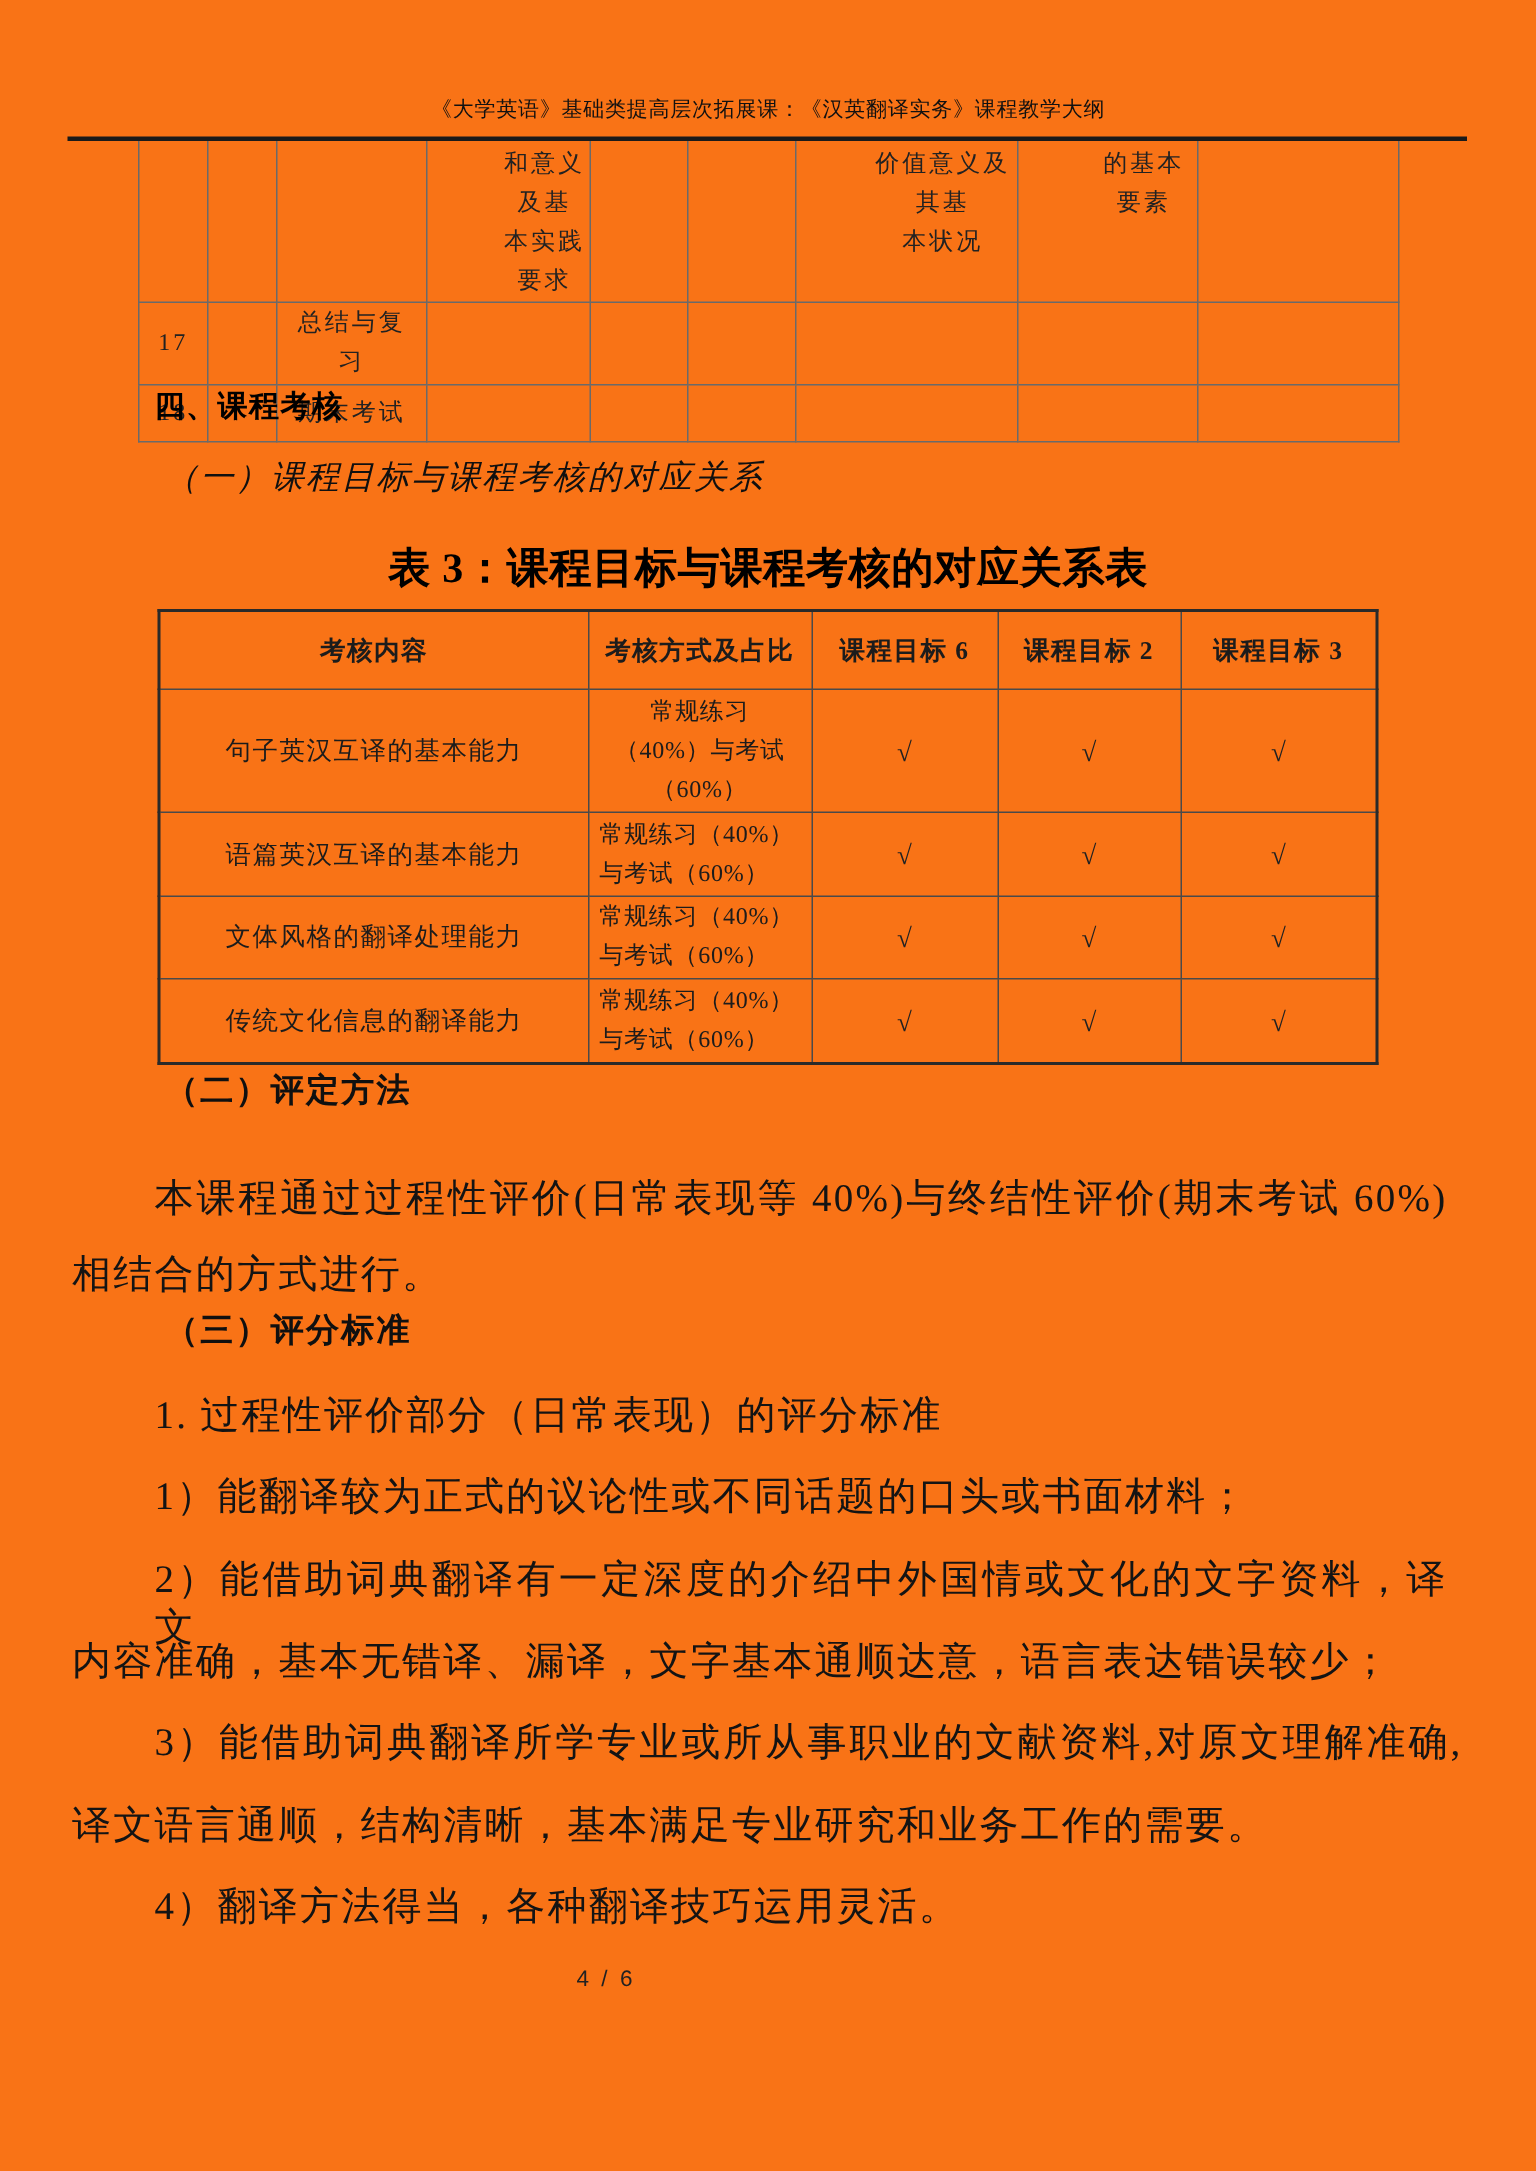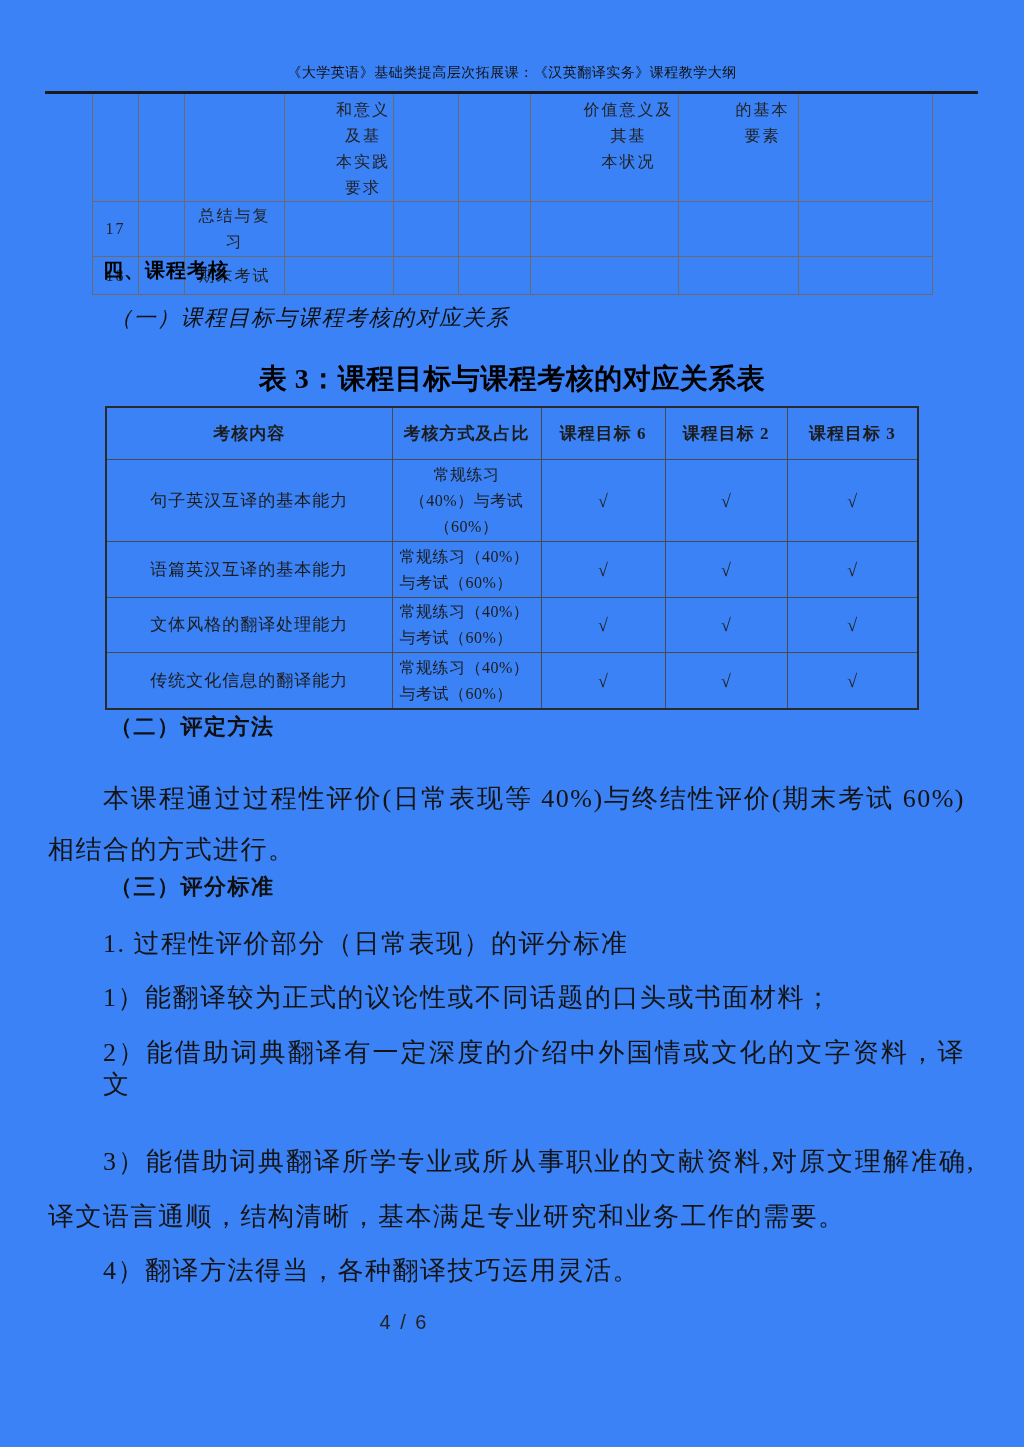--- a/index.html
+++ b/index.html
@@ -1,18 +1,18 @@
 <!DOCTYPE html>
 <html><head>
 <meta charset="utf-8">
 <style>
   html,body{margin:0;padding:0;background:#888;}
   .page{
     position:relative; width:1024px; height:1447px; margin:0 auto;
-    background:#3b82f6; overflow:hidden;
+    background:#f97316; overflow:hidden;
     font-family:"Liberation Serif","DejaVu Serif",serif; color:#1c1c1c;
   }
   
   .doc-header{
     position:absolute; top:64px; left:0; width:1024px;
     text-align:center; font-size:14px; letter-spacing:0.5px; color:#111;
   }
   .header-rule{
     position:absolute; top:91px; left:45px; width:933px; height:2.5px;
     background:#1a1a1a;
@@ -62,21 +62,21 @@
   table.t3 td.method{font-size:16px; letter-spacing:0.5px;}
   table.t3 td.mleft{text-align:left; padding-left:7px;margin-top:48px;}
   table.t3 td.check{font-size:18px; color:#222; letter-spacing:0;}
   
   .bl{position:absolute; font-size:26px; letter-spacing:1.5px; color:#141414; line-height:32px; white-space:nowrap;}
   .bl.just{white-space:normal; text-align:justify; text-align-last:justify;}
   
   .footer{
     position:absolute; left:0; top:1311px; width:808px; text-align:center;
     font-family:"Liberation Sans","DejaVu Sans",sans-serif;
-    font-size:20px; color:#222; letter-spacing:2px;
+    font-size:15px; color:#222; letter-spacing:2px;
   }
 </style>
 </head>
 <body>
 
 <div class="page">
 
   <div class="doc-header">《大学英语》基础类提高层次拓展课：《汉英翻译实务》课程教学大纲</div>
   <div class="header-rule"></div>
 
@@ -193,19 +193,20 @@
   <div class="h2 b pos2">（二）评定方法</div>
 
   <div class="bl just" style="left:103px; top:783px; width:862px;">本课程通过过程性评价(日常表现等 40%)与终结性评价(期末考试 60%)</div>
   <div class="bl" style="left:48px; top:834px;">相结合的方式进行。</div>
 
   <div class="h2 b pos3">（三）评分标准</div>
 
   <div class="bl" style="left:103px; top:928px;">1. 过程性评价部分（日常表现）的评分标准</div>
   <div class="bl" style="left:103px; top:982px;">1）能翻译较为正式的议论性或不同话题的口头或书面材料；</div>
   <div class="bl just" style="left:103px; top:1037px; width:862px;">2）能借助词典翻译有一定深度的介绍中外国情或文化的文字资料，译文</div>
+  <div class="bl" style="left:48px; top:1092px;">内容准确，基本无错译、漏译，文字基本通顺达意，语言表达错误较少；</div>
   <div class="bl just" style="left:103px; top:1146px; width:872px;">3）能借助词典翻译所学专业或所从事职业的文献资料,对原文理解准确,</div>
   <div class="bl" style="left:48px; top:1201px;">译文语言通顺，结构清晰，基本满足专业研究和业务工作的需要。</div>
   <div class="bl" style="left:103px; top:1255px;text-align:center;">4）翻译方法得当，各种翻译技巧运用灵活。</div>
 
   <div class="footer">4 / 6</div>
 
 </div>
 
 </body></html>

